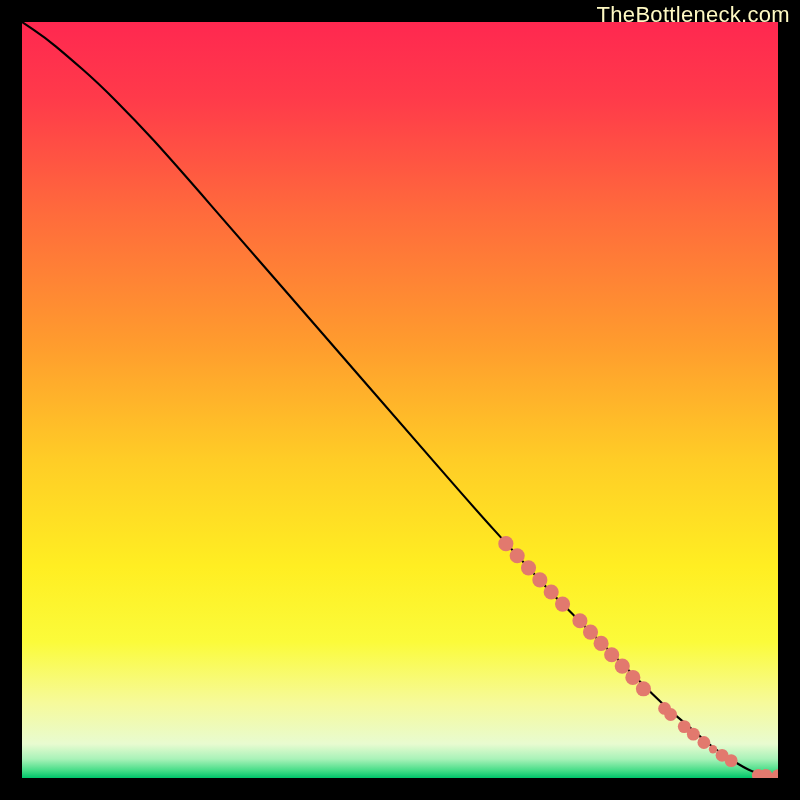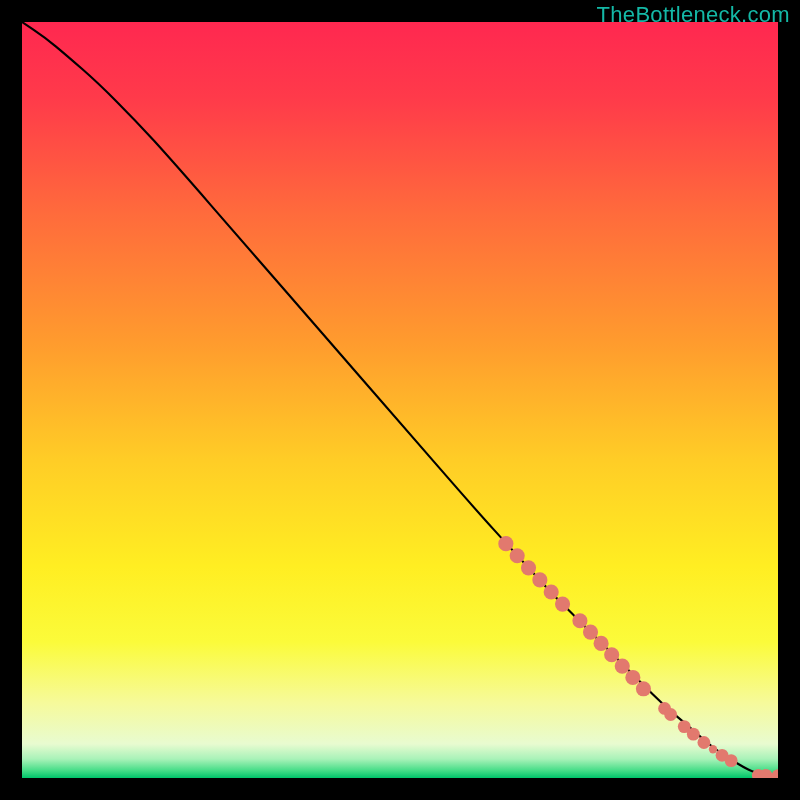--- a/index.html
+++ b/index.html
@@ -26,21 +26,21 @@
   }
   .plot-area svg {
     display: block;
     width: 100%;
     height: 100%;
   }
   .watermark {
     position: absolute;
     top: 2px;
     right: 10px;
-    color: #14b8a6;
+    color: #fef9c3;
     font-size: 22px;
     font-weight: 400;
     letter-spacing: 0.3px;
     user-select: none;
   }
 </style>
 </head>
 <body>
 
 <div class="stage">

